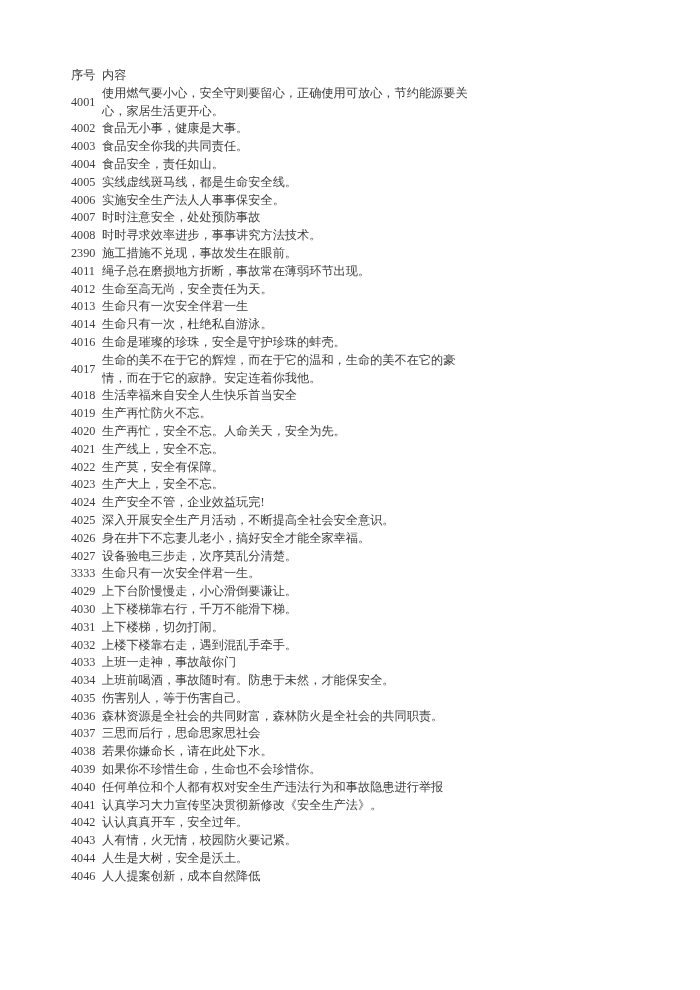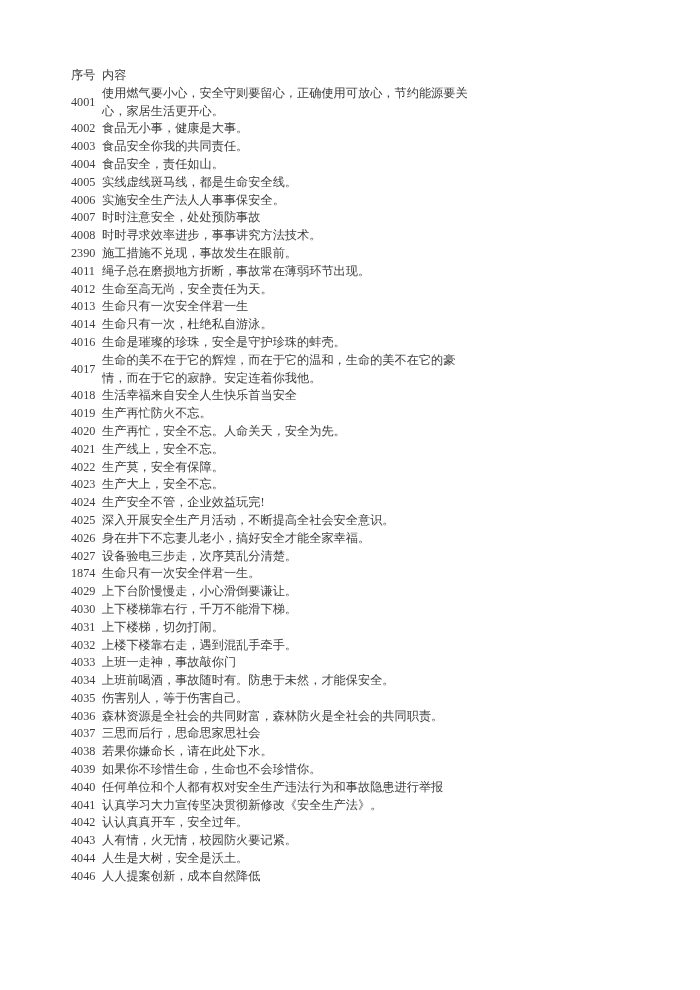--- a/index.html
+++ b/index.html
@@ -152,21 +152,21 @@
         </tr>
         <tr>
           <td class="num">4026</td>
           <td class="content">身在井下不忘妻儿老小，搞好安全才能全家幸福。</td>
         </tr>
         <tr>
           <td class="num">4027</td>
           <td class="content">设备验电三步走，次序莫乱分清楚。</td>
         </tr>
         <tr>
-          <td class="num">1874</td>
+          <td class="num">3333</td>
           <td class="content">生命只有一次安全伴君一生。</td>
         </tr>
         <tr>
           <td class="num">4029</td>
           <td class="content">上下台阶慢慢走，小心滑倒要谦让。</td>
         </tr>
         <tr>
           <td class="num">4030</td>
           <td class="content">上下楼梯靠右行，千万不能滑下梯。</td>
         </tr>

